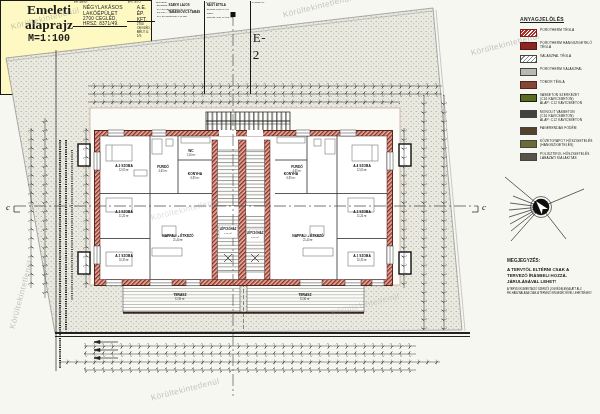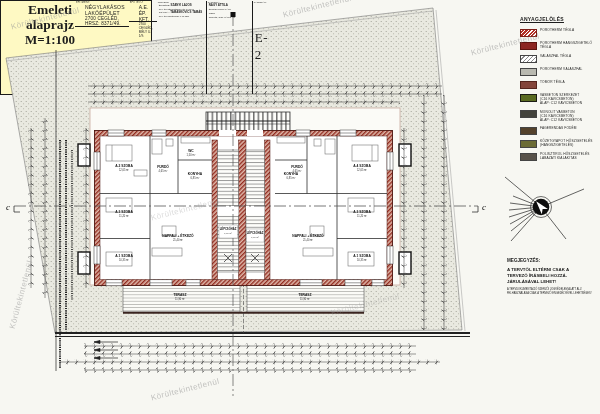--- a/index.html
+++ b/index.html
@@ -30,21 +30,21 @@
   
   #note{left:507px;top:258px;width:92px;}
   .ntitle{font-size:4.6px;font-weight:bold;margin-bottom:4px;}
   .nline{font-size:4.4px;font-weight:bold;line-height:1.35;}
   .nsmall{font-size:2.6px;line-height:1.3;margin-top:3px;color:#222;}
   
   #tblock{left:447px;top:319px;width:152px;height:95px;background:#fef9c3;
           border:1px solid #1a1a1a;box-sizing:border-box;display:flex;flex-direction:row;padding-left:24px;}
   .tb-title{border-bottom:1px solid #1a1a1a;text-align:center;padding:2px 0 1px;}
   .tb-title .big{font-family:"Liberation Serif",serif;font-weight:bold;font-size:13.5px;line-height:1.1;}
-  .tb-title .scale{font-family:Liberation Serif, serif;font-weight:bold;font-size:13px;line-height:1.15;}
+  .tb-title .scale{font-family:Liberation Mono, monospace;font-weight:bold;font-size:10px;line-height:1.15;}
   .tb-row{position:relative;border-bottom:1px solid #1a1a1a;padding:3px 4px 2px 10px;}
   .cap{position:absolute;left:1px;top:0px;font-size:2.6px;color:#333;}
   .tb-proj .l1{font-size:5px;letter-spacing:.2px;}
   .tb-proj .l2{font-size:4.6px;letter-spacing:.2px;}
   .tb-cli .l1{font-size:5px;}
   .tb-cli .l2{font-size:3.2px;color:#222;}
   .sig{display:grid;grid-template-columns:50px 46px 1fr;flex:1;font-size:2.5px;}
   .sig>div{border-right:1px solid #1a1a1a;position:relative;padding:3px 1px 1px 2px;line-height:1.3;}
   .sig>div:last-child{border-right:none;}
   .sigcap{position:absolute;left:1px;top:0px;font-size:2.3px;color:#333;}

